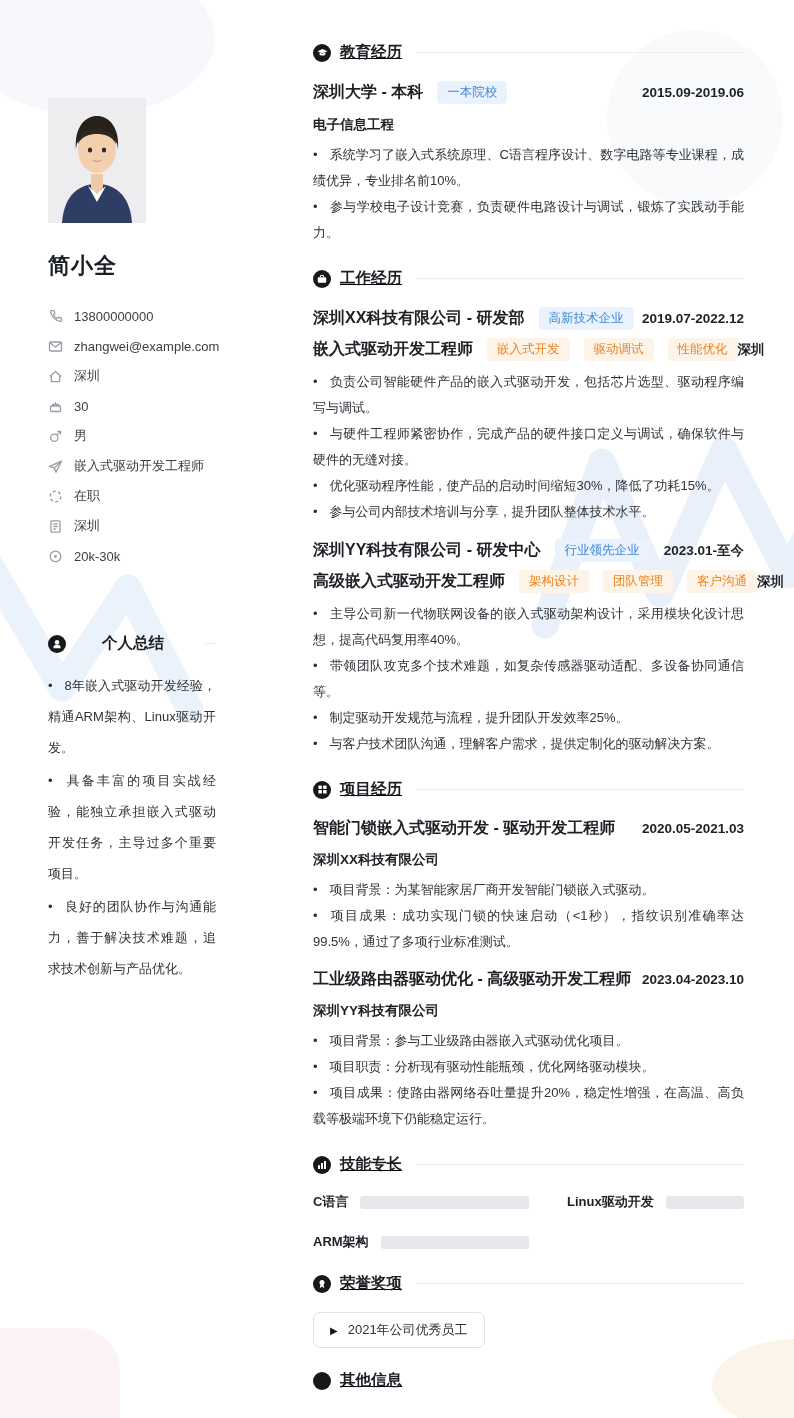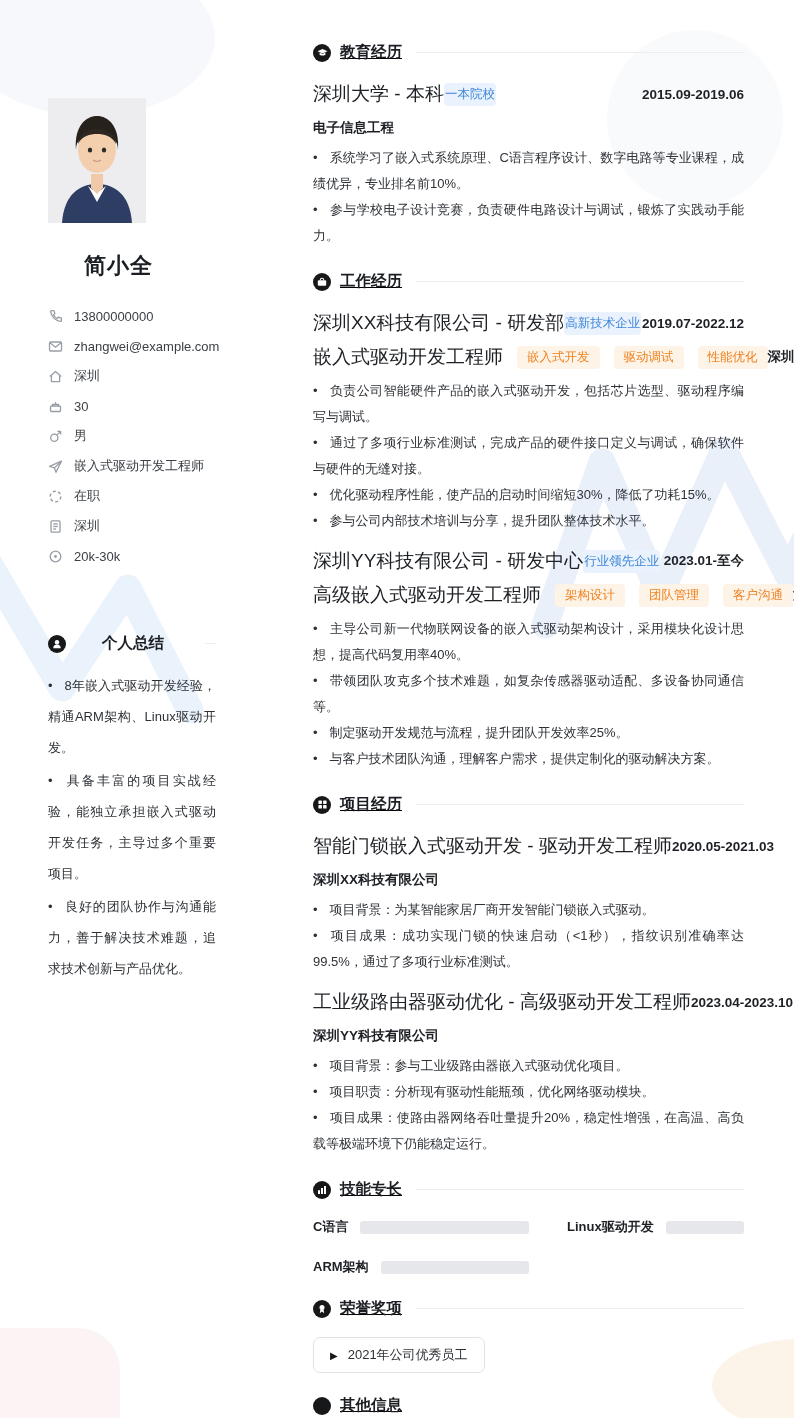--- a/index.html
+++ b/index.html
@@ -5,21 +5,21 @@
   * { margin:0; padding:0; box-sizing:border-box; }
   html,body { background:#ffffff; }
   body { font-family:"Liberation Sans","DejaVu Sans",sans-serif; }
   .page { position:relative; width:794px; height:1418px; background:#ffffff; overflow:hidden; }
   .deco { position:absolute; left:0; top:0; width:794px; height:1418px; z-index:0; pointer-events:none; }
   .content { position:relative; z-index:1; }
 
   
   .left-col { position:absolute; left:48px; top:98px; width:168px; }
   .photo { width:98px; height:125px; background:#e9eaec; overflow:hidden; }
-  .name { font-size:22px; font-weight:700; color:#1b1e23; margin-top:28px; letter-spacing:1px;margin-left:36px; }
+  .name { font-size:22px; font-weight:700; color:#1b1e23; margin-top:28px; letter-spacing:1px; }
   .contacts { list-style:none; margin-top:20px; }
   .contacts li { display:flex; align-items:center; height:30px; font-size:13px; color:#3c4046; }
   .c-icon { width:15px; height:15px; margin-right:11px; flex:0 0 15px; display:flex; align-items:center; }
   .c-icon svg { display:block; }
 
   .sec-head { display:flex; align-items:center; }
   .sec-icon { width:18px; height:18px; border-radius:50%; background:#17181a; display:flex; align-items:center; justify-content:center; flex:0 0 18px; }
   .sec-title { font-size:15.5px; font-weight:700; color:#1b1e23; margin-left:9px; white-space:nowrap; }
   .sec-line { flex:1; height:1px; background:#ededee; margin-left:14px; }
 
@@ -27,22 +27,22 @@
   .summary-list { margin-top:16px; font-size:13px; line-height:31px; color:#2e3237; text-align:justify; }
   .summary-list p { margin:2px 0; }
   .dot { padding-right:12px; }
 
   
   .right-col { position:absolute; left:313px; top:42px; width:431px; }
   .section { margin-bottom:22px; }
   .section .sec-head { margin-bottom:18px;text-decoration:underline; }
   .entry { margin-bottom:14px; }
   .head-row { display:flex; align-items:center; margin-bottom:8px; }
-  .h-title { font-size:19px; font-weight:400; color:#1d2025; white-space:nowrap; }
-  .badge { font-size:12.5px; color:#3f87d6; background:#e9f2fd; padding:3px 1px; border-radius:4px; white-space:nowrap; }
+  .h-title { font-size:16px; font-weight:700; color:#1d2025; white-space:nowrap; }
+  .badge { margin-left:14px; font-size:12.5px; color:#3f87d6; background:#e9f2fd; padding:3px 10px; border-radius:4px; white-space:nowrap; }
   .tag { margin-left:14px; font-size:12.5px; color:#ee8322; background:#fdf3e6; padding:3px 10px; border-radius:4px; white-space:nowrap; }
   .spacer { flex:1; }
   .date { font-size:13.5px; font-weight:700; color:#1d2025; white-space:nowrap; }
   .loc { font-size:13.5px; font-weight:700; color:#1d2025; white-space:nowrap; }
   .subline { font-size:13.5px; font-weight:700; color:#1d2025; margin:12px 0 8px; }
   .bullets { font-size:13px; line-height:26px; color:#2e3237; text-align:justify; }
   .bullets p { margin:0; }
 
   
   .skills-grid { display:grid; grid-template-columns:216px 1fr; column-gap:38px; row-gap:22px; margin-top:2px; }
@@ -245,21 +245,21 @@
           <div class="head-row">
             <span class="h-title">嵌入式驱动开发工程师</span>
             <span class="tag">嵌入式开发</span>
             <span class="tag">驱动调试</span>
             <span class="tag">性能优化</span>
             <span class="spacer"></span>
             <span class="loc">深圳</span>
           </div>
           <div class="bullets">
             <p><span class="dot">•</span><span>负责公司智能硬件产品的嵌入式驱动开发，包括芯片选型、驱动程序编写与调试。</span></p>
-            <p><span class="dot">•</span><span>通过了多项行业标准测试，完成产品的硬件接口定义与调试，确保软件与硬件的无缝对接。</span></p>
+            <p><span class="dot">•</span><span>与硬件工程师紧密协作，完成产品的硬件接口定义与调试，确保软件与硬件的无缝对接。</span></p>
             <p><span class="dot">•</span><span>优化驱动程序性能，使产品的启动时间缩短30%，降低了功耗15%。</span></p>
             <p><span class="dot">•</span><span>参与公司内部技术培训与分享，提升团队整体技术水平。</span></p>
           </div>
         </div>
 
         <div class="entry">
           <div class="head-row">
             <span class="h-title">深圳YY科技有限公司 - 研发中心</span>
             <span class="badge">行业领先企业</span>
             <span class="spacer"></span>

